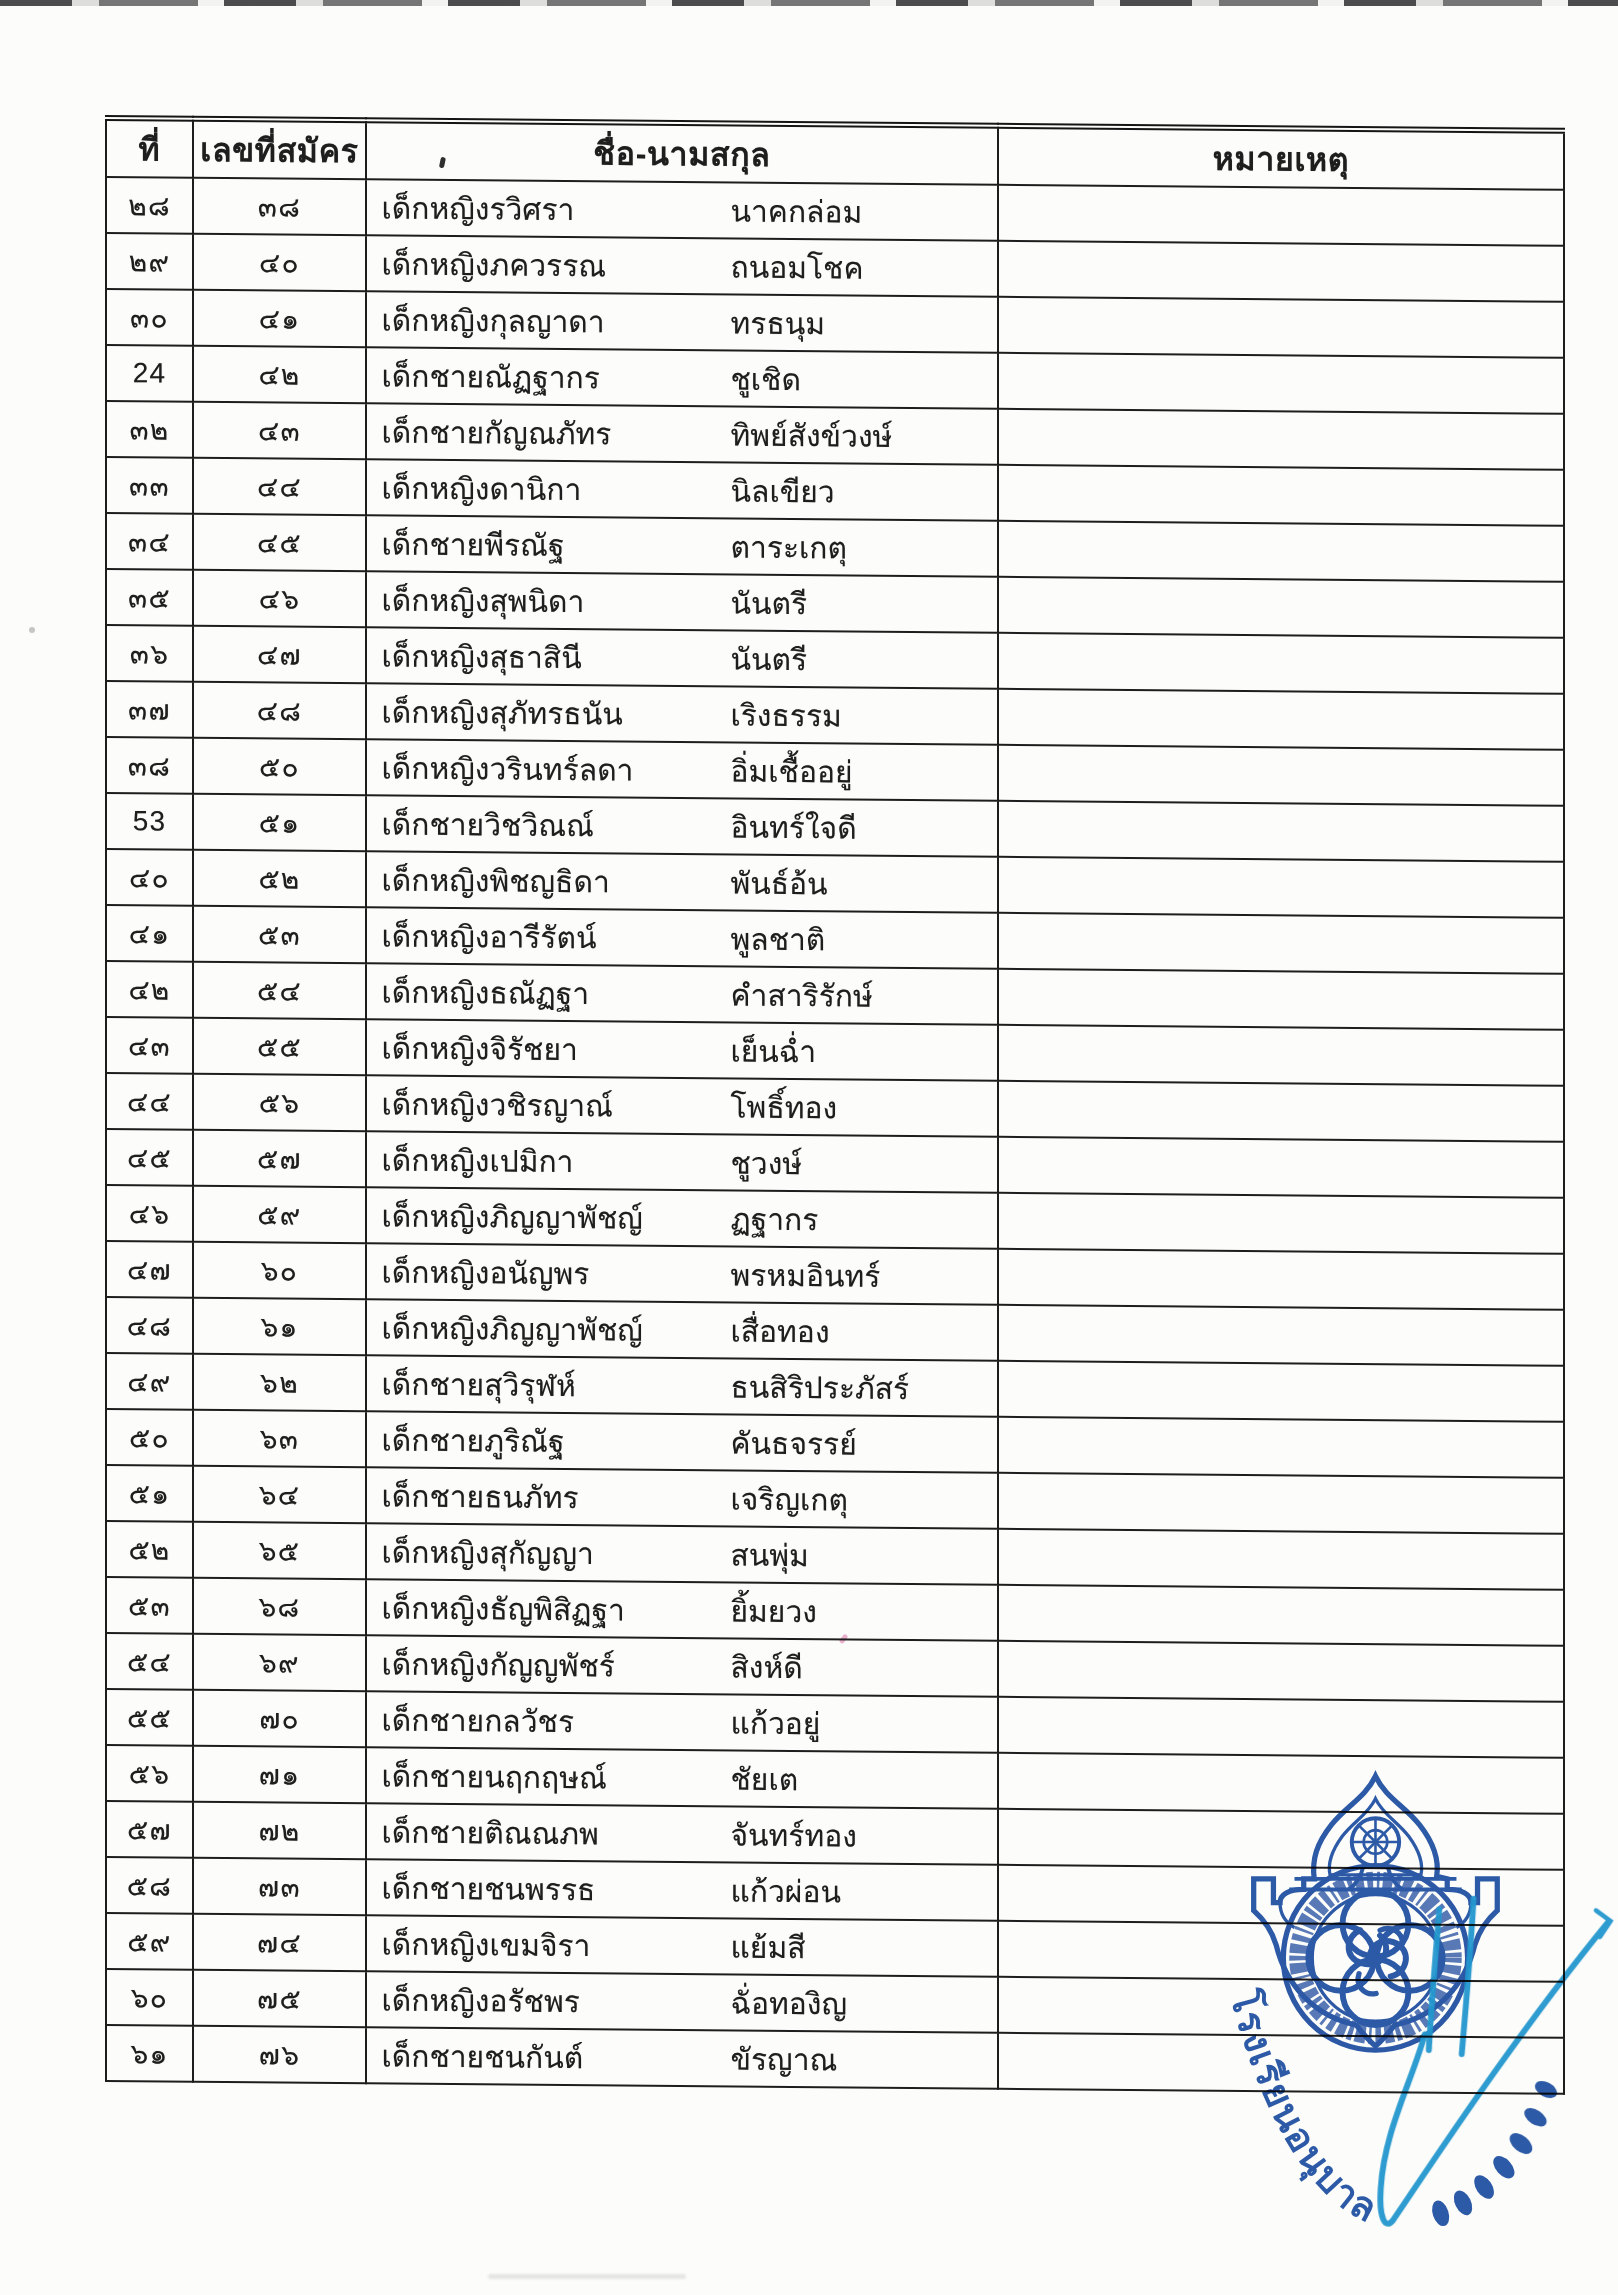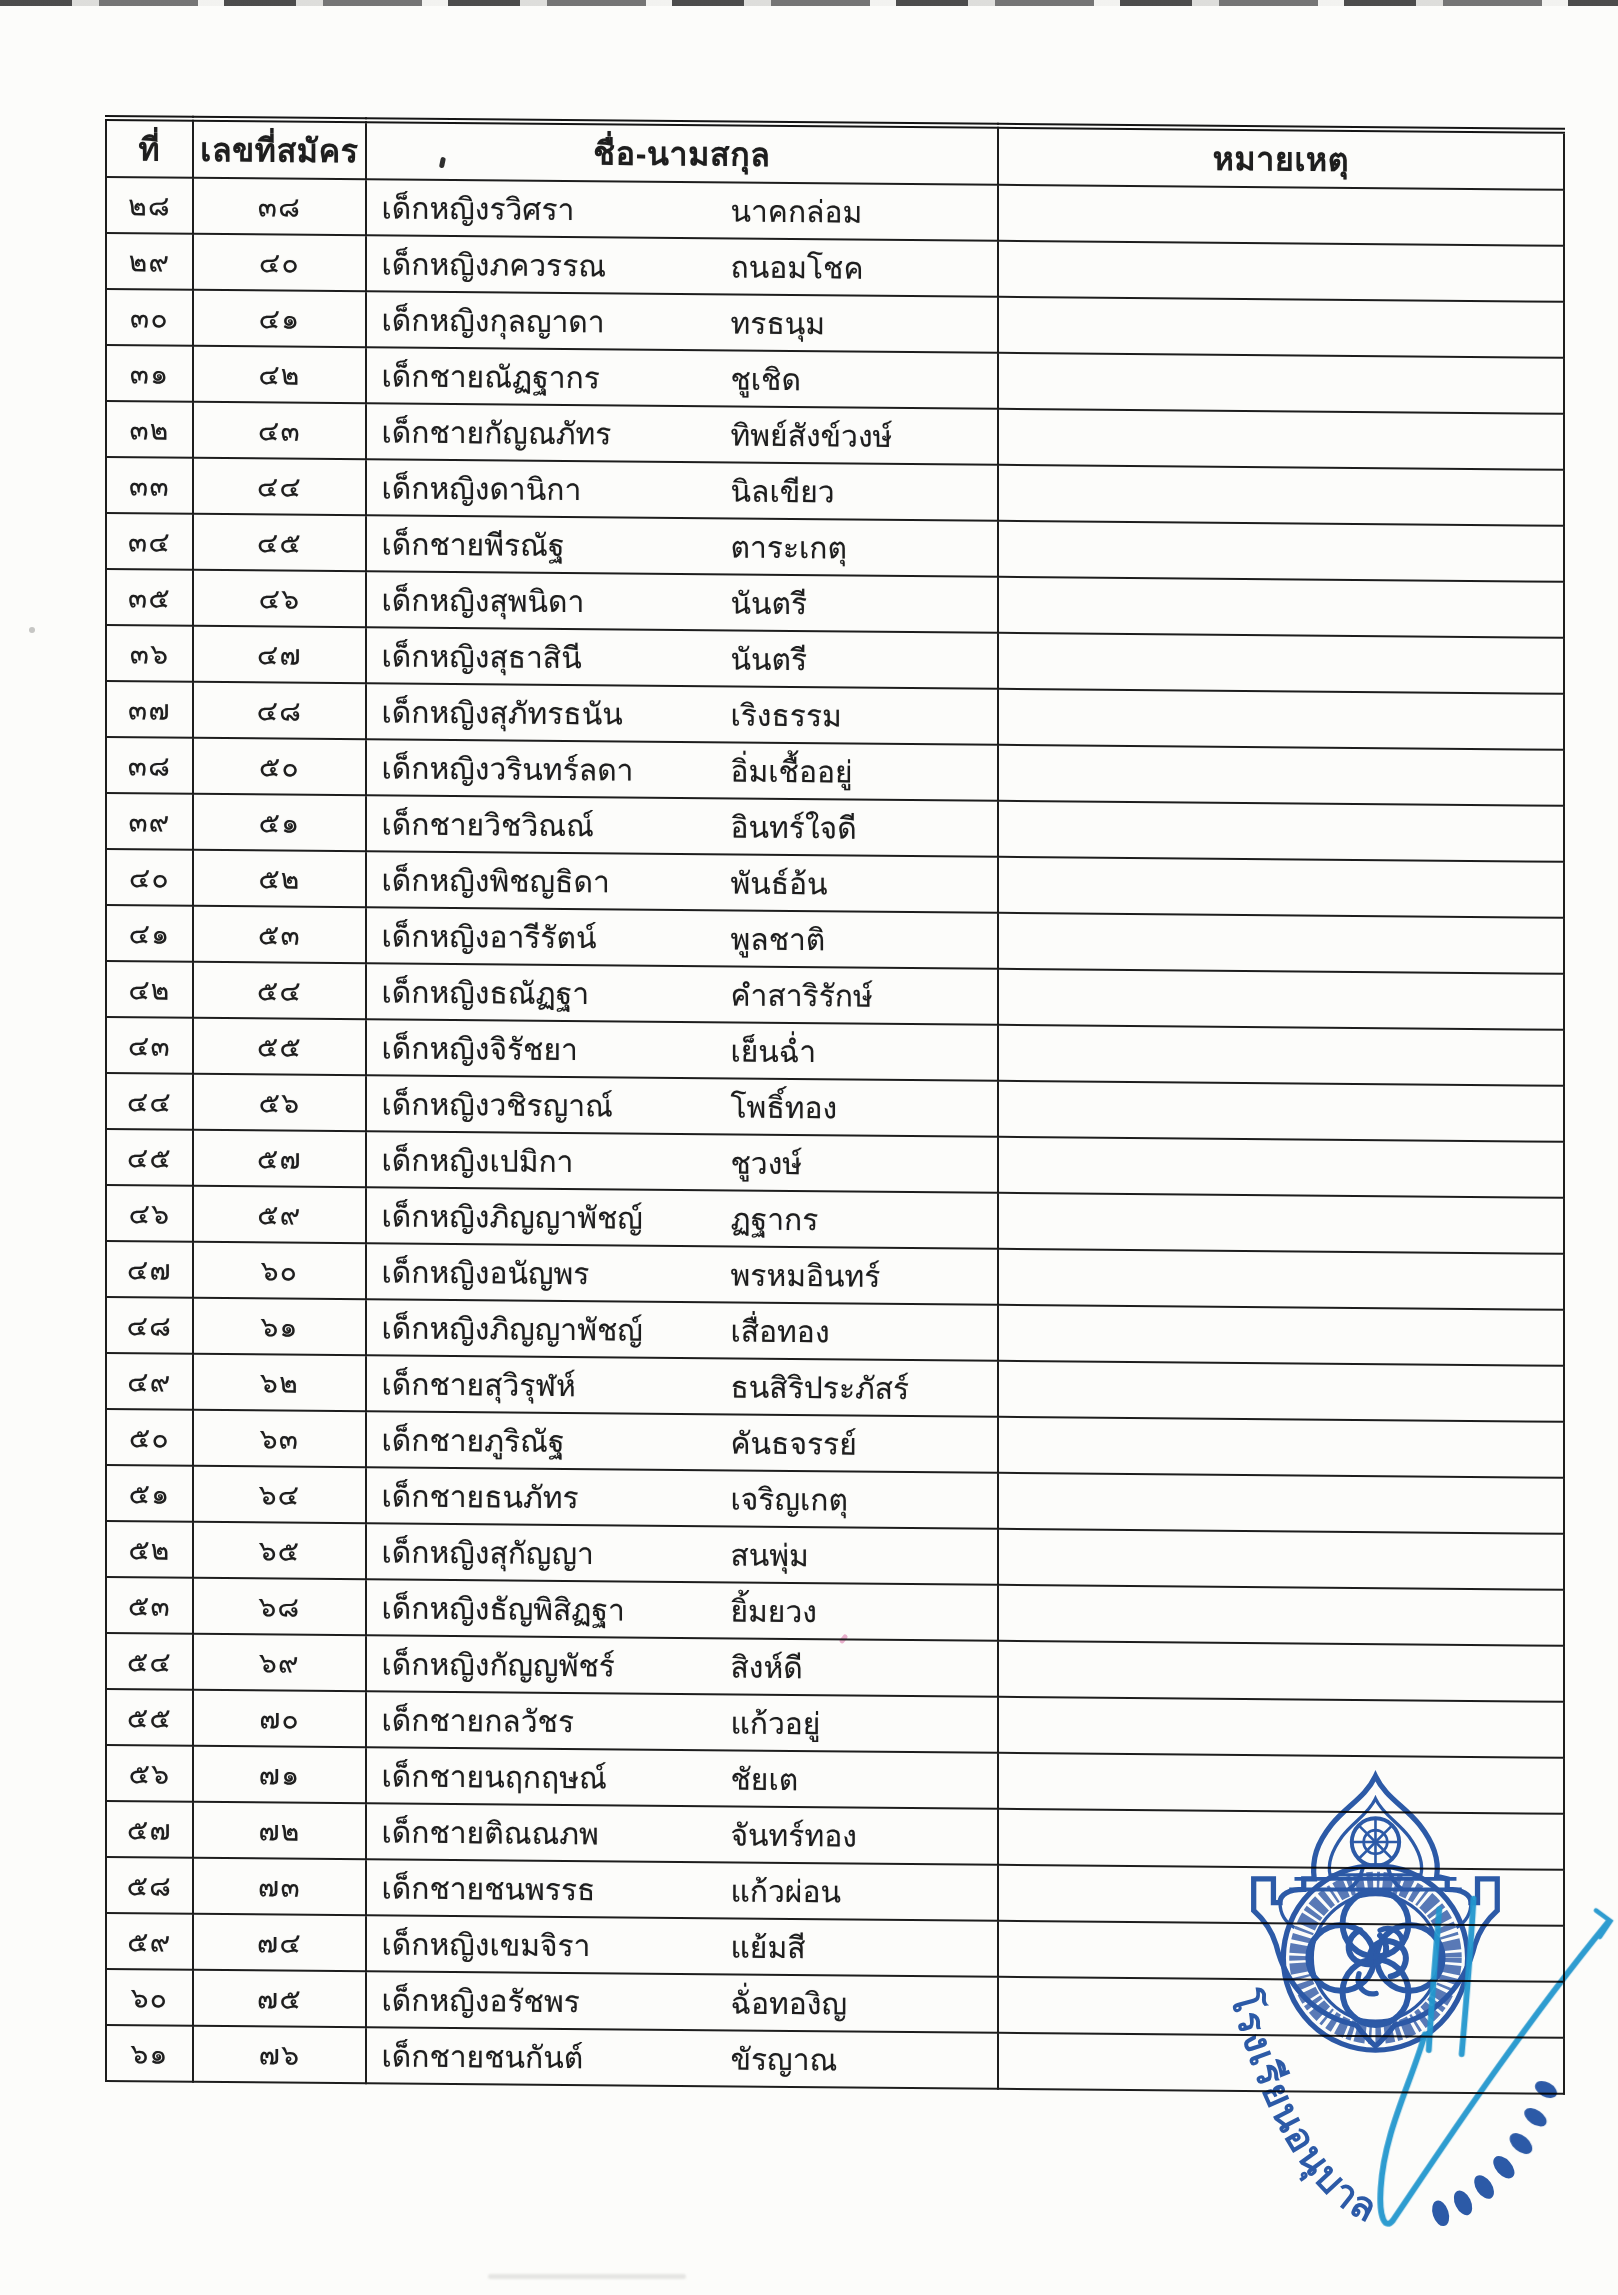--- a/index.html
+++ b/index.html
@@ -98,21 +98,21 @@
           <td class="c-name"><span class="fn">เด็กหญิงภควรรณ</span><span class="ln">ถนอมโชค</span></td>
           <td class="c-remark"></td>
         </tr>
         <tr>
           <td class="c-no">๓๐</td>
           <td class="c-app">๔๑</td>
           <td class="c-name"><span class="fn">เด็กหญิงกุลญาดา</span><span class="ln">ทรธนุม</span></td>
           <td class="c-remark"></td>
         </tr>
         <tr>
-          <td class="c-no">๓๑</td>
+          <td class="c-no">24</td>
           <td class="c-app">๔๒</td>
           <td class="c-name"><span class="fn">เด็กชายณัฏฐากร</span><span class="ln">ชูเชิด</span></td>
           <td class="c-remark"></td>
         </tr>
         <tr>
           <td class="c-no">๓๒</td>
           <td class="c-app">๔๓</td>
           <td class="c-name"><span class="fn">เด็กชายกัญณภัทร</span><span class="ln">ทิพย์สังข์วงษ์</span></td>
           <td class="c-remark"></td>
         </tr>
@@ -146,21 +146,21 @@
           <td class="c-name"><span class="fn">เด็กหญิงสุภัทรธนัน</span><span class="ln">เริงธรรม</span></td>
           <td class="c-remark"></td>
         </tr>
         <tr>
           <td class="c-no">๓๘</td>
           <td class="c-app">๕๐</td>
           <td class="c-name"><span class="fn">เด็กหญิงวรินทร์ลดา</span><span class="ln">อิ่มเชื้ออยู่</span></td>
           <td class="c-remark"></td>
         </tr>
         <tr>
-          <td class="c-no">๓๙</td>
+          <td class="c-no">53</td>
           <td class="c-app">๕๑</td>
           <td class="c-name"><span class="fn">เด็กชายวิชวิณณ์</span><span class="ln">อินทร์ใจดี</span></td>
           <td class="c-remark"></td>
         </tr>
         <tr>
           <td class="c-no">๔๐</td>
           <td class="c-app">๕๒</td>
           <td class="c-name"><span class="fn">เด็กหญิงพิชญธิดา</span><span class="ln">พันธ์อ้น</span></td>
           <td class="c-remark"></td>
         </tr>

